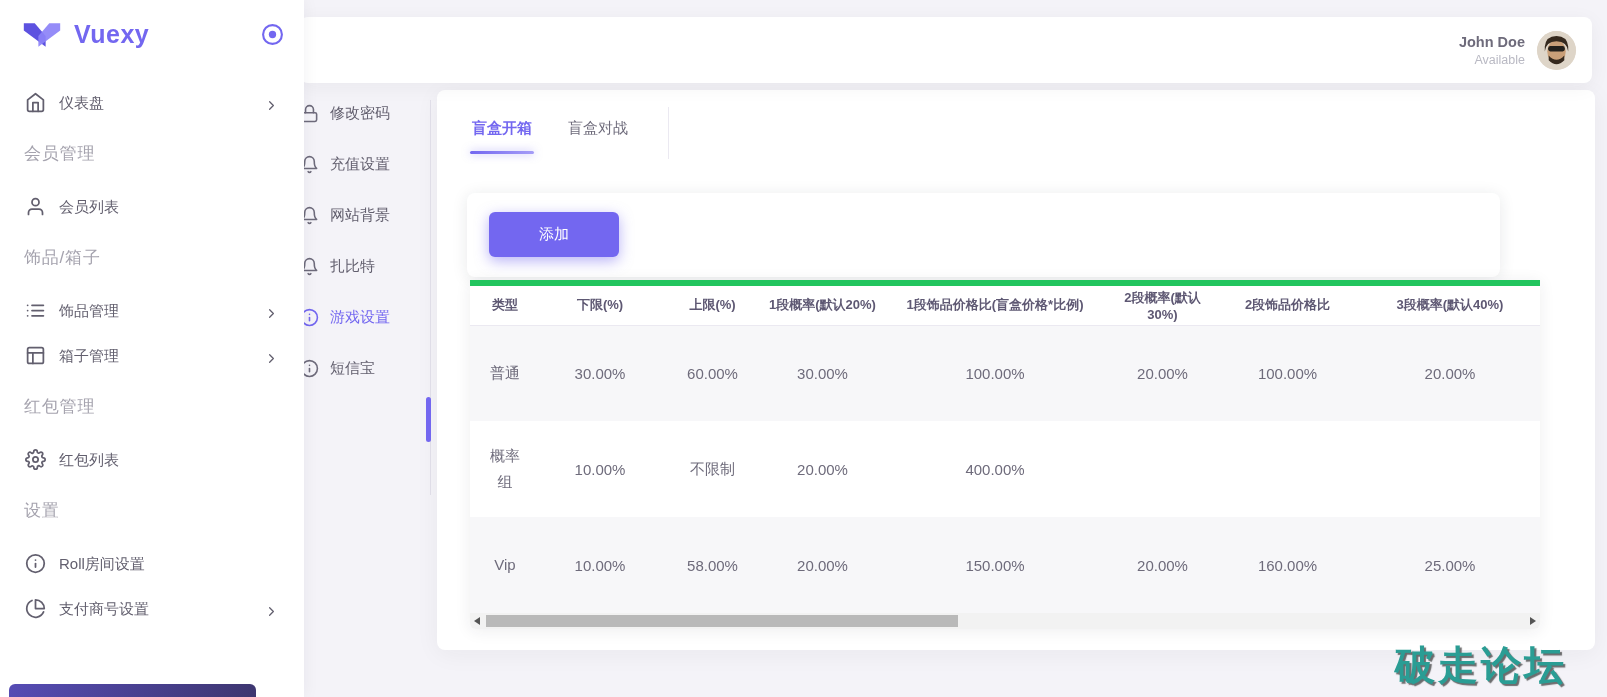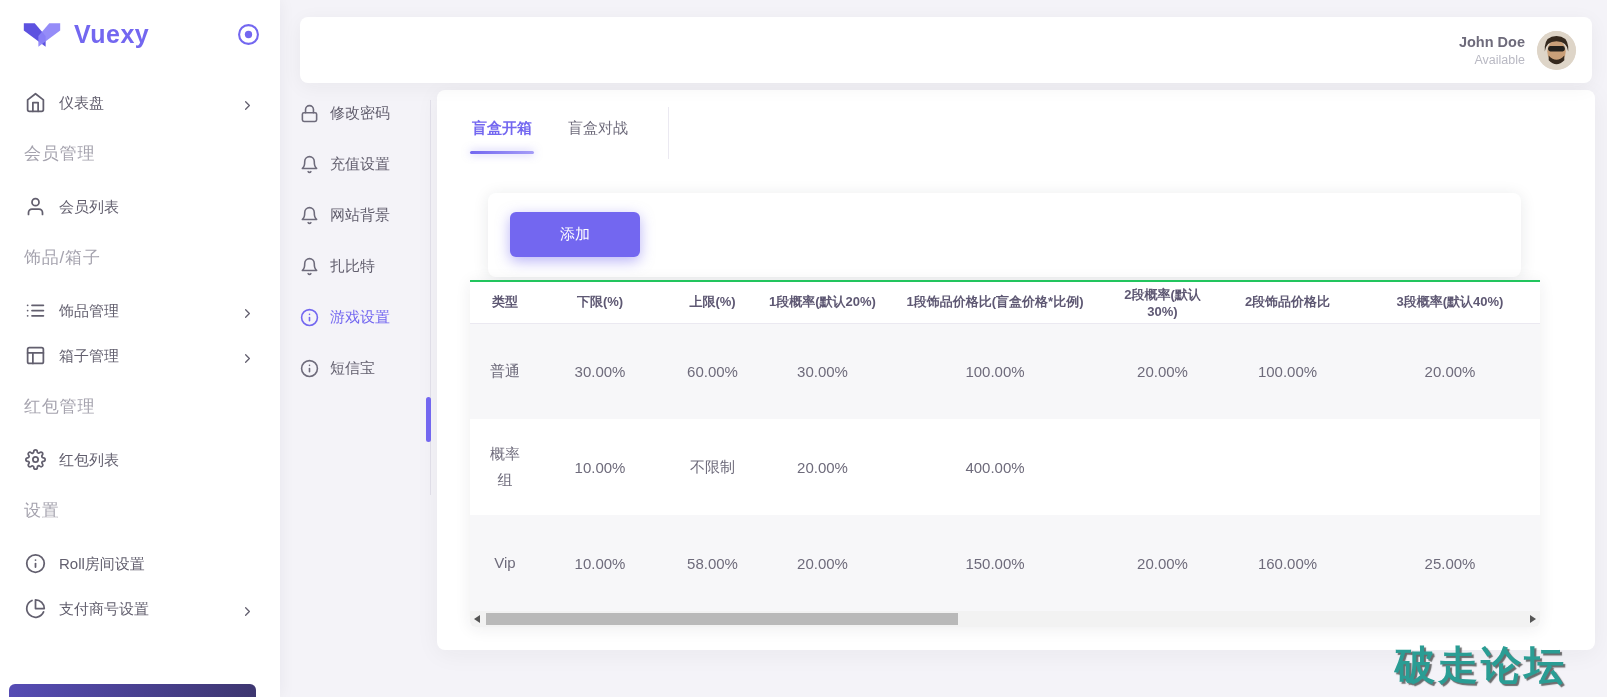--- a/index.html
+++ b/index.html
@@ -4,21 +4,21 @@
 <style>
   * { margin:0; padding:0; box-sizing:border-box; }
   html,body { width:1607px; height:697px; }
   body { font-family:"Liberation Sans","DejaVu Sans",sans-serif; background:#f4f3f8; overflow:hidden; }
   .app { position:relative; width:1607px; height:697px; background:#f4f3f8; overflow:hidden; }
 
   
   svg.ic { fill:none; stroke:currentColor; stroke-width:2; stroke-linecap:round; stroke-linejoin:round; flex:none; }
 
   
-  .sidebar { position:absolute; left:0; top:0; width:280px; height:697px; background:#fff;
+  .sidebar { position:absolute; left:0; top:0; width:304px; height:697px; background:#fff;
              box-shadow:0 0 16px rgba(34,41,47,.06); z-index:5; }
   .logo-row { display:flex; align-items:center; padding:20px 20px 6px 22px; }
   .logo-mark { width:40px; height:28px; }
   .logo-text { margin-left:12px; font-size:25px; font-weight:bold; color:#7367f0; letter-spacing:.5px; flex:1; }
   .pin-icon { width:23px; height:23px; cursor:pointer; }
   .nav { padding-top:14px; }
   .nav-section { font-size:17px; color:#a5a3ae; letter-spacing:.8px; padding:26px 0 8px 24px; }
   .nav-item { display:flex; align-items:flex-end; height:42px; margin:2px 14px 3px 14px; padding:0 11px;
               border-radius:6px; color:#625f6e; font-size:15px; cursor:pointer; }
   .nav-item .mi { width:21px; height:21px; margin-right:13px; }
@@ -49,33 +49,33 @@
   
   .main-card { position:absolute; left:437px; top:90px; width:1158px; height:560px; background:#fff;
                border-radius:8px; box-shadow:0 4px 24px rgba(34,41,47,.05); z-index:1; }
   .tabs { display:flex; align-items:center; padding:26px 0 0 33px; height:64px; }
   .tab { position:relative; font-size:15px; color:#6e6b7b; margin-right:32px; padding:2px 2px 16px 2px; cursor:pointer; }
   .tab.active { color:#7367f0; font-weight:bold; }
   .tab.active::after { content:""; position:absolute; left:0; right:0; bottom:0; height:3px; border-radius:3px;
                        background:linear-gradient(90deg,#7367f0,#a59df7); box-shadow:0 0 8px rgba(115,103,240,.5); }
   .tab-divider { width:1px; height:52px; background:#ebe9f1; margin-left:6px; margin-top:-4px; }
 
-  .toolbar-card { position:absolute; left:51px; top:103px; width:1033px; height:84px; background:#fff;
+  .toolbar-card { position:absolute; left:30px; top:103px; width:1033px; height:84px; background:#fff;
                   border-radius:8px; box-shadow:0 2px 16px rgba(34,41,47,.1); }
   .add-btn { position:absolute; left:22px; top:19px; width:130px; height:45px; background:#7367f0; color:#fff;
              font-size:15px; border:none; border-radius:6px; cursor:pointer; font-family:inherit;
              box-shadow:0 4px 14px rgba(115,103,240,.5); }
 
   .table-wrap { position:absolute; left:33px; top:190px; width:1070px; background:#fff;
                 box-shadow:0 2px 16px rgba(34,41,47,.08); border-radius:0 0 6px 6px; }
   table { border-collapse:collapse; width:1070px; table-layout:fixed; }
   col.c0{width:70px} col.c1{width:120px} col.c2{width:105px} col.c3{width:115px}
   col.c4{width:230px} col.c5{width:105px} col.c6{width:145px} col.c7{width:180px}
   thead th { font-size:13px; font-weight:bold; color:#5e5873; height:42px; text-align:center;
-             border-top:2px solid #22c55e; border-bottom:1px solid #ebe9f1; background:#fff; }
+             border-top:6px solid #22c55e; border-bottom:1px solid #ebe9f1; background:#fff; }
   tbody td { font-size:15px; color:#6e6b7b; height:96px; text-align:center; vertical-align:middle; }
   tbody tr.striped { background:#f7f7f9; }
   td .type-wrap { display:inline-block; max-width:38px; line-height:26px; word-break:break-all; }
 
   .hscroll { position:relative; height:16px; background:#f2f2f2; border-radius:0 0 6px 6px; }
   .hs-thumb { position:absolute; left:16px; top:2px; width:472px; height:12px; background:#b9b9b9; cursor:pointer; }
   .hs-left, .hs-right { position:absolute; top:4px; width:0; height:0; cursor:pointer;
                         border-top:4px solid transparent; border-bottom:4px solid transparent; }
   .hs-left  { left:4px;  border-right:6px solid #555; }
   .hs-right { right:4px; border-left:6px solid #555; }

